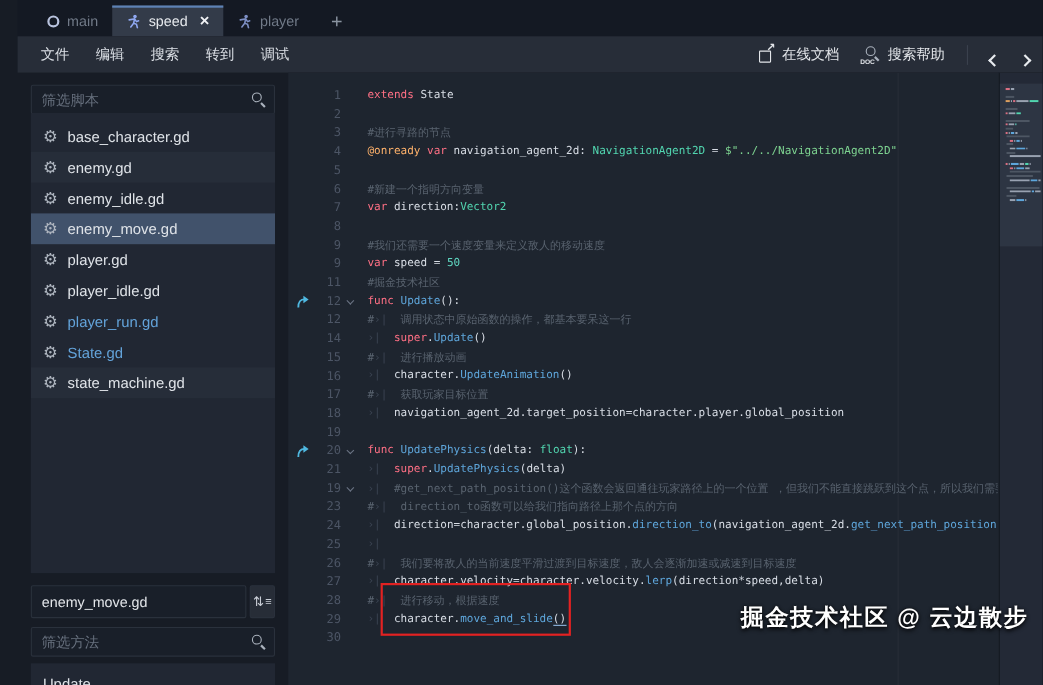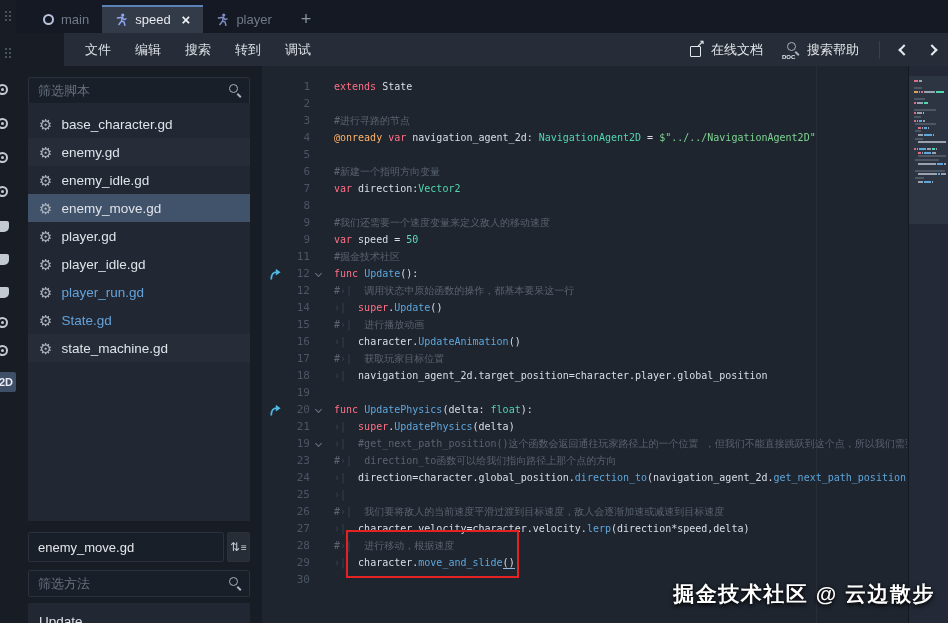--- a/index.html
+++ b/index.html
@@ -23,23 +23,23 @@
   .tab { position:relative; height:28px; margin-top:5px; display:flex; align-items:center; gap:7px;
          padding:0 13px; color:#717a88; font-size:13px; cursor:default; }
   .tab.active { background:#333b49; color:#e7eaee; }
   .tab.active::before { content:""; position:absolute; top:0; left:0; right:0; height:2px; background:#5d82b5; }
   .scene-ring { width:11px; height:11px; border:2px solid #b9c3de; border-radius:50%; flex:none; }
   .tab-close { color:#f0f2f5; font-size:15px; line-height:1; margin-left:4px; font-weight:bold; }
   .plus-btn { color:#8a93a0; font-size:18px; margin:5px 0 0 16px; align-self:flex-start; line-height:28px; }
 
   
   .menubar { position:absolute; left:16px; right:0; top:33px; height:33px; background:#272d38;
-             display:flex; align-items:center; padding:0 12px 0 21px; font-size:13px; color:#dce0e6;margin-left:48px; }
+             display:flex; align-items:center; padding:0 12px 0 21px; font-size:13px; color:#dce0e6; }
   .menu-item { margin-right:24px; }
-  .mb-right { margin-left:auto; display:flex; align-items:center; gap:20px; }
+  .mb-right { margin-left:auto; display:flex; align-items:flex-end; gap:20px; }
   .mb-btn { display:flex; align-items:center; gap:7px; color:#e3e6ea; }
   .mb-sep { width:1px; height:18px; background:#3a414d; }
   .chev { display:inline-block; width:7px; height:7px; border-right:2px solid #6b7484; border-bottom:2px solid #6b7484; }
   .chev.down { transform:rotate(45deg); }
   .chev.nav { border-color:#e8ebef; width:8px; height:8px; }
   .chev.left { transform:rotate(135deg); }
   .chev.right { transform:rotate(-45deg); }
   .ext-icon { position:relative; width:14px; height:14px; }
   .ext-icon::before { content:""; position:absolute; left:0; bottom:0; width:9px; height:9px; border:1.5px solid #e3e6ea; border-radius:1px; }
   .ext-icon::after { content:"↗"; position:absolute; right:-1px; top:-5px; font-size:10px; font-weight:bold; color:#e3e6ea; }
@@ -95,53 +95,29 @@
   
   .minimap { position:absolute; right:0; top:0; bottom:0; width:40px; background:#232936; border-left:1px solid #151a22; }
   .mm-viewport { position:absolute; left:0; right:0; top:10px; height:148px; background:#2d3543; }
   #mm-lines { position:absolute; left:5px; right:2px; top:14px; }
   .mm-row { height:2px; margin-bottom:1.6px; white-space:nowrap; overflow:hidden; }
   .mm-row i { display:inline-block; height:2px; margin-right:1px; vertical-align:top; }
 
   
   .annotation-box { position:absolute; left:346px; top:530px; width:173px; height:48px;
                     border:2px solid #e32222; z-index:8; }
-  .watermark { position:absolute; right:13px; top:580px; font-size:21px; font-weight:bold; color:#ffffff;
+  .watermark { position:absolute; right:13px; top:547px; font-size:21px; font-weight:bold; color:#ffffff;
                letter-spacing:1.5px; z-index:9;
                text-shadow:0 2px 4px rgba(0,0,0,.95), 0 0 2px rgba(0,0,0,.8); }
 </style>
 </head>
 <body>
 
 <div class="root">
 
-  <div class="left-strip">
-    <div class="grip" style="top:9px">
-        <i></i>
-        <i></i>
-        <i></i>
-      </div>
-    <div class="grip" style="top:46px">
-        <i></i>
-        <i></i>
-        <i></i>
-      </div>
-    <div id="strip-icons">
-        <div class="ring" style="top: 84px;"></div>
-        <div class="ring" style="top: 118px;"></div>
-        <div class="ring" style="top: 152px;"></div>
-        <div class="ring" style="top: 186px;"></div>
-        <div class="bucket" style="top: 221px;"></div>
-        <div class="bucket" style="top: 254px;"></div>
-        <div class="bucket" style="top: 287px;"></div>
-        <div class="ring" style="top: 317px;"></div>
-        <div class="ring" style="top: 345px;"></div>
-      </div>
-    <div class="strip-badge">2D</div>
-  </div>
 
   <div class="tabbar">
     <div class="tab">
       <span class="scene-ring"></span>
       <span>main</span>
     </div>
     <div class="tab active">
       <svg width="13" height="13" viewBox="0 0 16 16">
         <circle cx="9.5" cy="2.6" r="2" fill="#8fa7f0"></circle>
         <path d="M3 6.2 L9 5.2 L11.2 8.2 L13.5 7.2 M9 5.2 L8 10 L4.8 14.2 M8 10 L11.2 11.2 L12.2 15.2" stroke="#8fa7f0" stroke-width="1.8" fill="none" stroke-linecap="round"></path>

